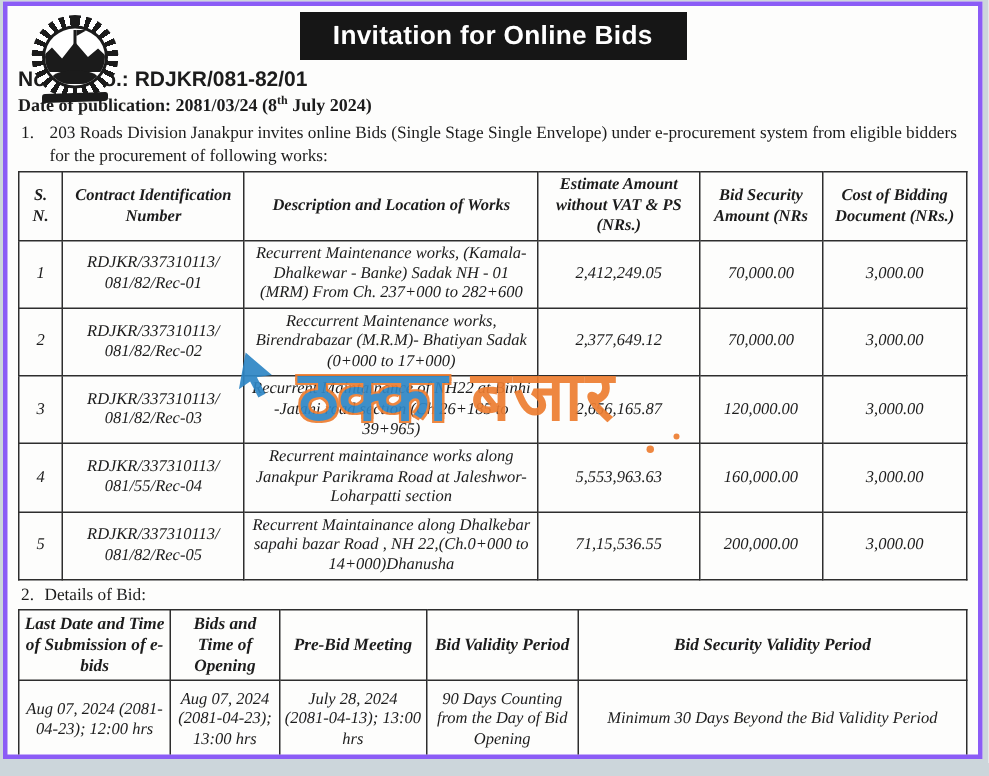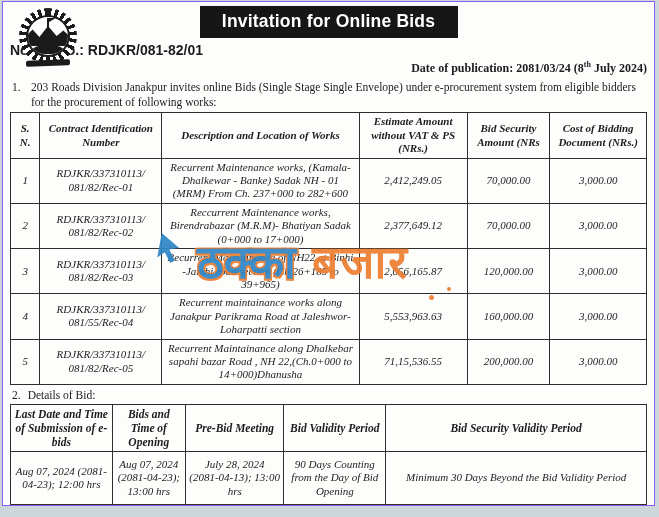--- a/index.html
+++ b/index.html
@@ -8,21 +8,21 @@
     background:#ccd6db;
     font-family:"Liberation Serif", serif;
     color:#1c1c1c;
     position:relative;
     overflow:hidden;
   }
   .doc{
     position:absolute;left:2px;top:1px;
     width:653px;height:505px;
     background:#fdfdfc;
-    border:1px solid #8b5cf6;
+    border:3px solid #8b5cf6;
     box-sizing:border-box;
     padding:3px 7px 0 7px;
     overflow:hidden;
   }
   
   .emblem{position:absolute;left:14px;top:4px;width:62px;height:60px;}
   .emblem-ring{position:absolute;inset:2px;border-radius:50%;
     background:repeating-conic-gradient(#1b1b1b 0deg 8deg,#ffffff 8deg 16deg);}
   .emblem-core{position:absolute;inset:9px;border-radius:50%;background:#fff;
     border:2px solid #1b1b1b;overflow:hidden;}
@@ -43,21 +43,21 @@
     font-weight:bold;font-size:17.5px;
     text-align:center;padding:5px 0 6px 0;
     letter-spacing:.2px;
   }
   .notice{
     text-align:left;margin-top:4px;
     font-family:"Liberation Sans", sans-serif;
     font-weight:bold;font-size:14px;
   }
   .pubdate{
-    text-align:right;margin-top:2px;
+    text-align:left;margin-top:2px;
     font-weight:bold;font-size:12px;
   }
   .pubdate sup{font-size:8px;}
   
   .numpara{display:flex;gap:7px;font-size:11.5px;line-height:1.28;margin:4px 0 3px 2px;}
   .numpara .num{flex:0 0 12px;}
   
   table{width:100%;border-collapse:collapse;table-layout:fixed;font-style:italic;}
   th,td{border:1px solid #2e2e2e;text-align:center;vertical-align:middle;
     padding:2px 3px;font-size:11px;line-height:1.22;overflow:hidden;}

